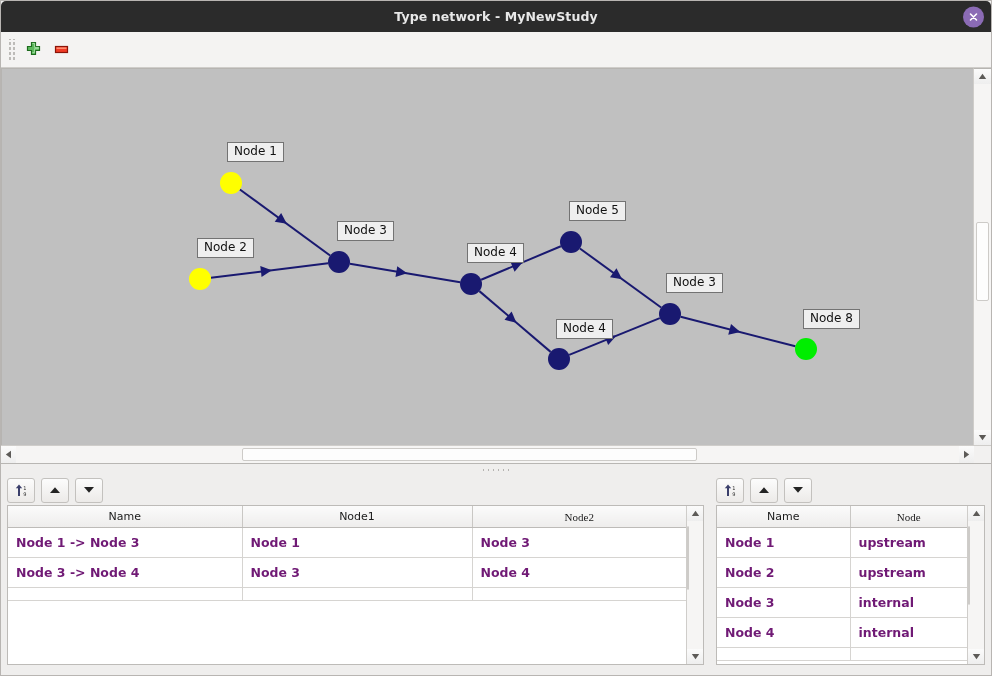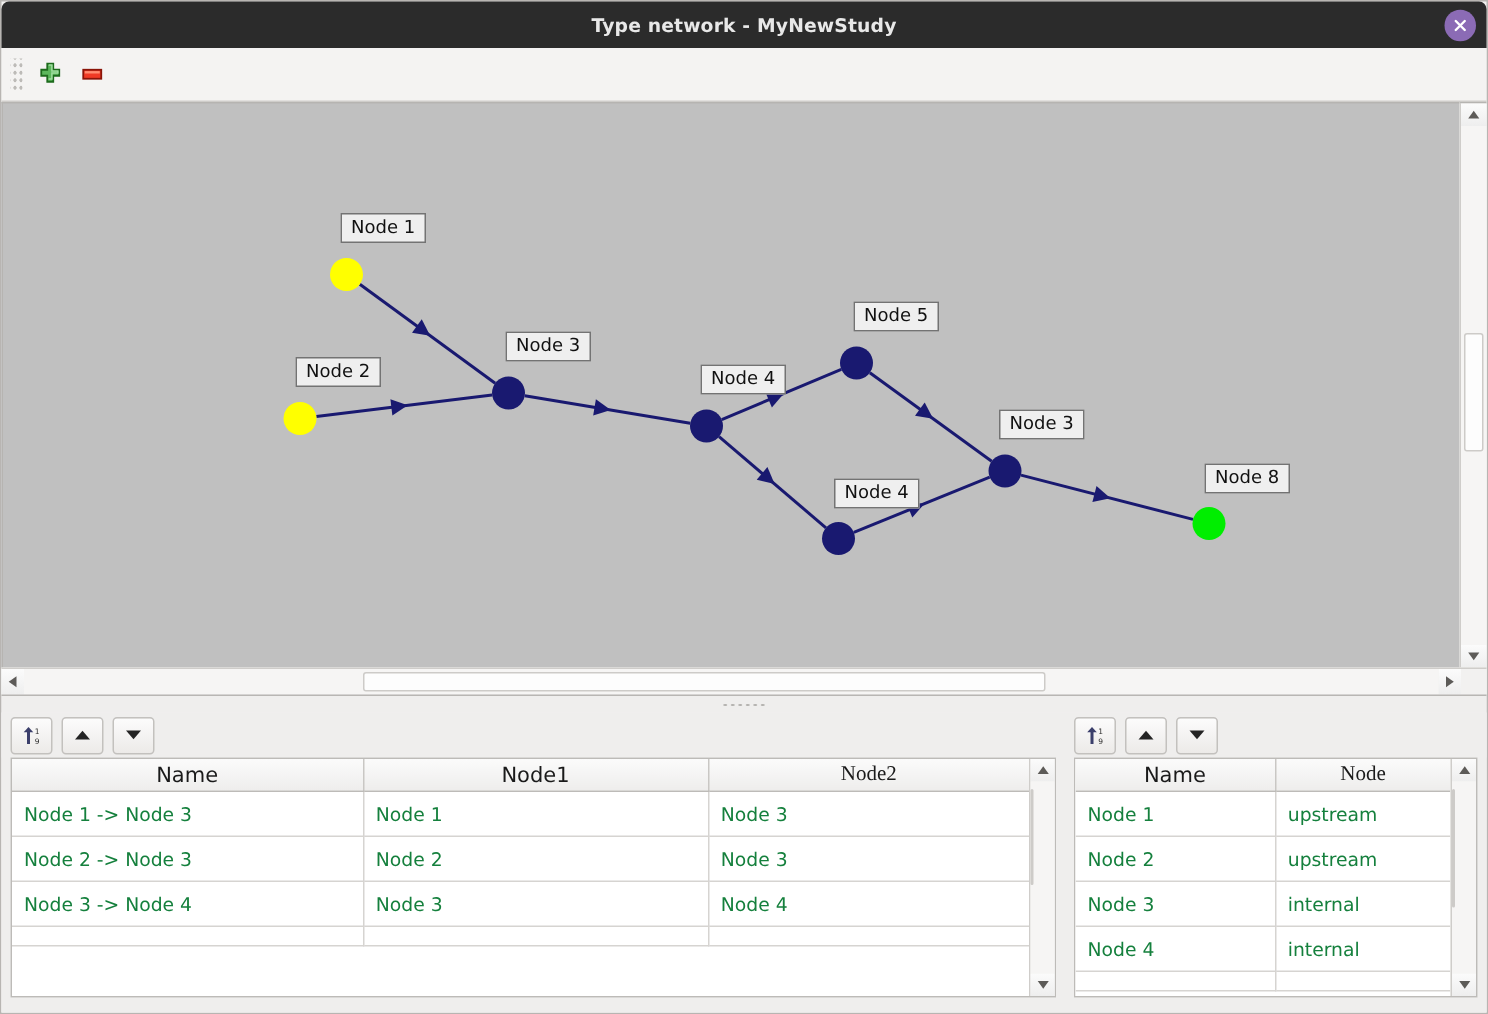--- a/index.html
+++ b/index.html
@@ -231,38 +231,39 @@
   table.grid {
     border-collapse: collapse;
     width: 100%;
     table-layout: fixed;
   }
   table.grid th {
     background: linear-gradient(#fbfbfb,#eeedec);
     border-right: 1px solid #c9c7c4;
     border-bottom: 1px solid #bdbbb8;
     font-weight: normal;
-    font-size: 14px;
+    font-size: 11px;
     color: #1a1a1a;
     height: 21px;
     text-align: center;
     padding: 0;
   }
   table.grid th:last-child { border-right: none; font-family: Liberation Serif, serif; }
   table.grid td {
     border-right: 1px solid #d6d4d1;
     border-bottom: 1px solid #d6d4d1;
     height: 29px;
     padding: 0 8px;
     font-size: 12.5px;
-    color: #15803d;
+    color: #701a75;
     background: #fff;
     overflow: hidden;
     white-space: nowrap;
     text-overflow: ellipsis;
+    font-weight: bold;
   }
   table.grid td:last-child { border-right: none; }
   tr.filler td { height: 12px; }
   .tbl-vscroll {
     width: 16px; flex: 0 0 16px;
     border-left: 1px solid #cfcdca;
     background: #f6f5f4;
     display: flex; flex-direction: column;
   }
 </style>
@@ -423,25 +424,20 @@
                   <th>Node2</th>
                 </tr>
               </thead>
             <tbody id="branches-body">
                 <tr>
                   <td>Node 1 -&gt; Node 3</td>
                   <td>Node 1</td>
                   <td>Node 3</td>
                 </tr>
                 <tr>
-                  <td>Node 2 -&gt; Node 3</td>
-                  <td>Node 2</td>
-                  <td>Node 3</td>
-                </tr>
-                <tr>
                   <td>Node 3 -&gt; Node 4</td>
                   <td>Node 3</td>
                   <td>Node 4</td>
                 </tr>
                 <tr class="filler">
                   <td></td>
                   <td></td>
                   <td></td>
                 </tr>
               </tbody>

